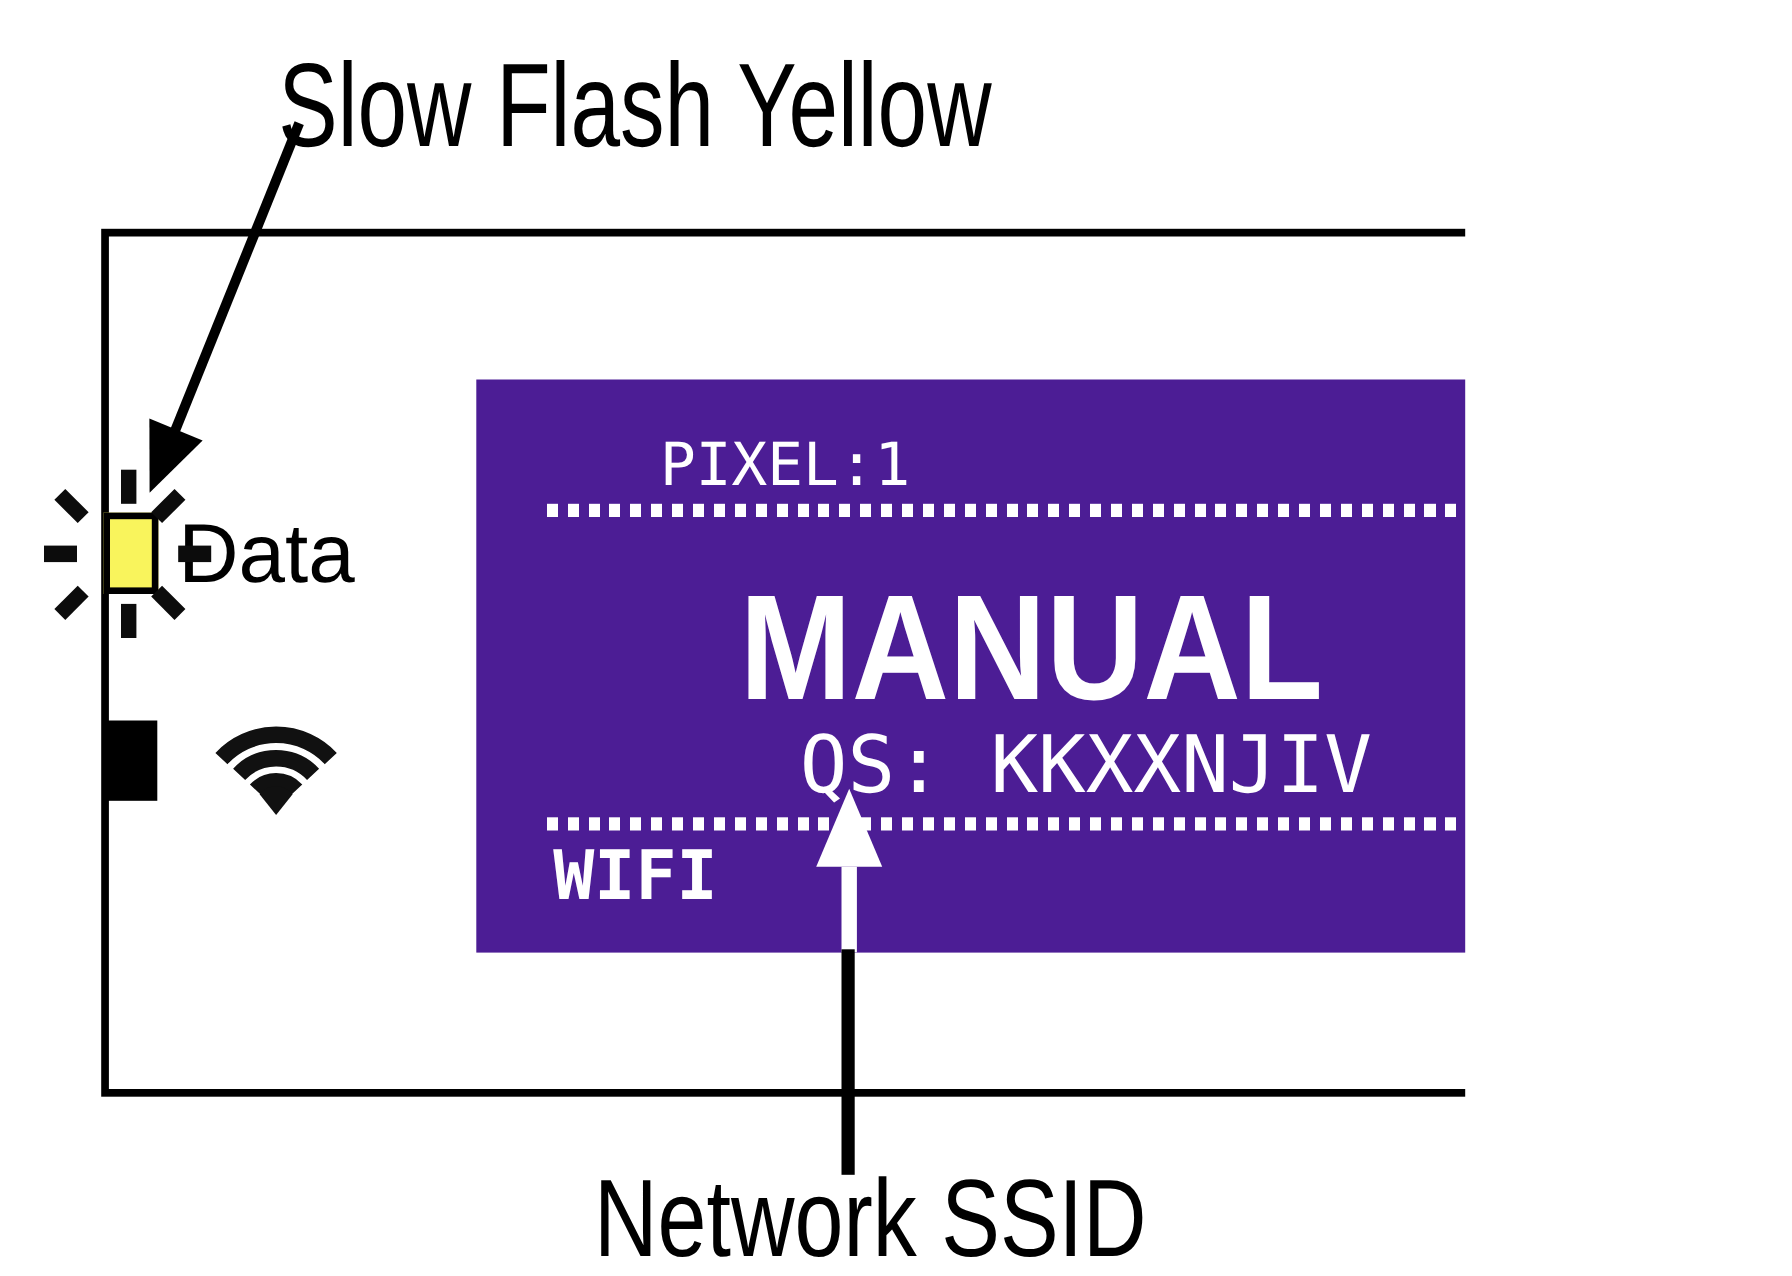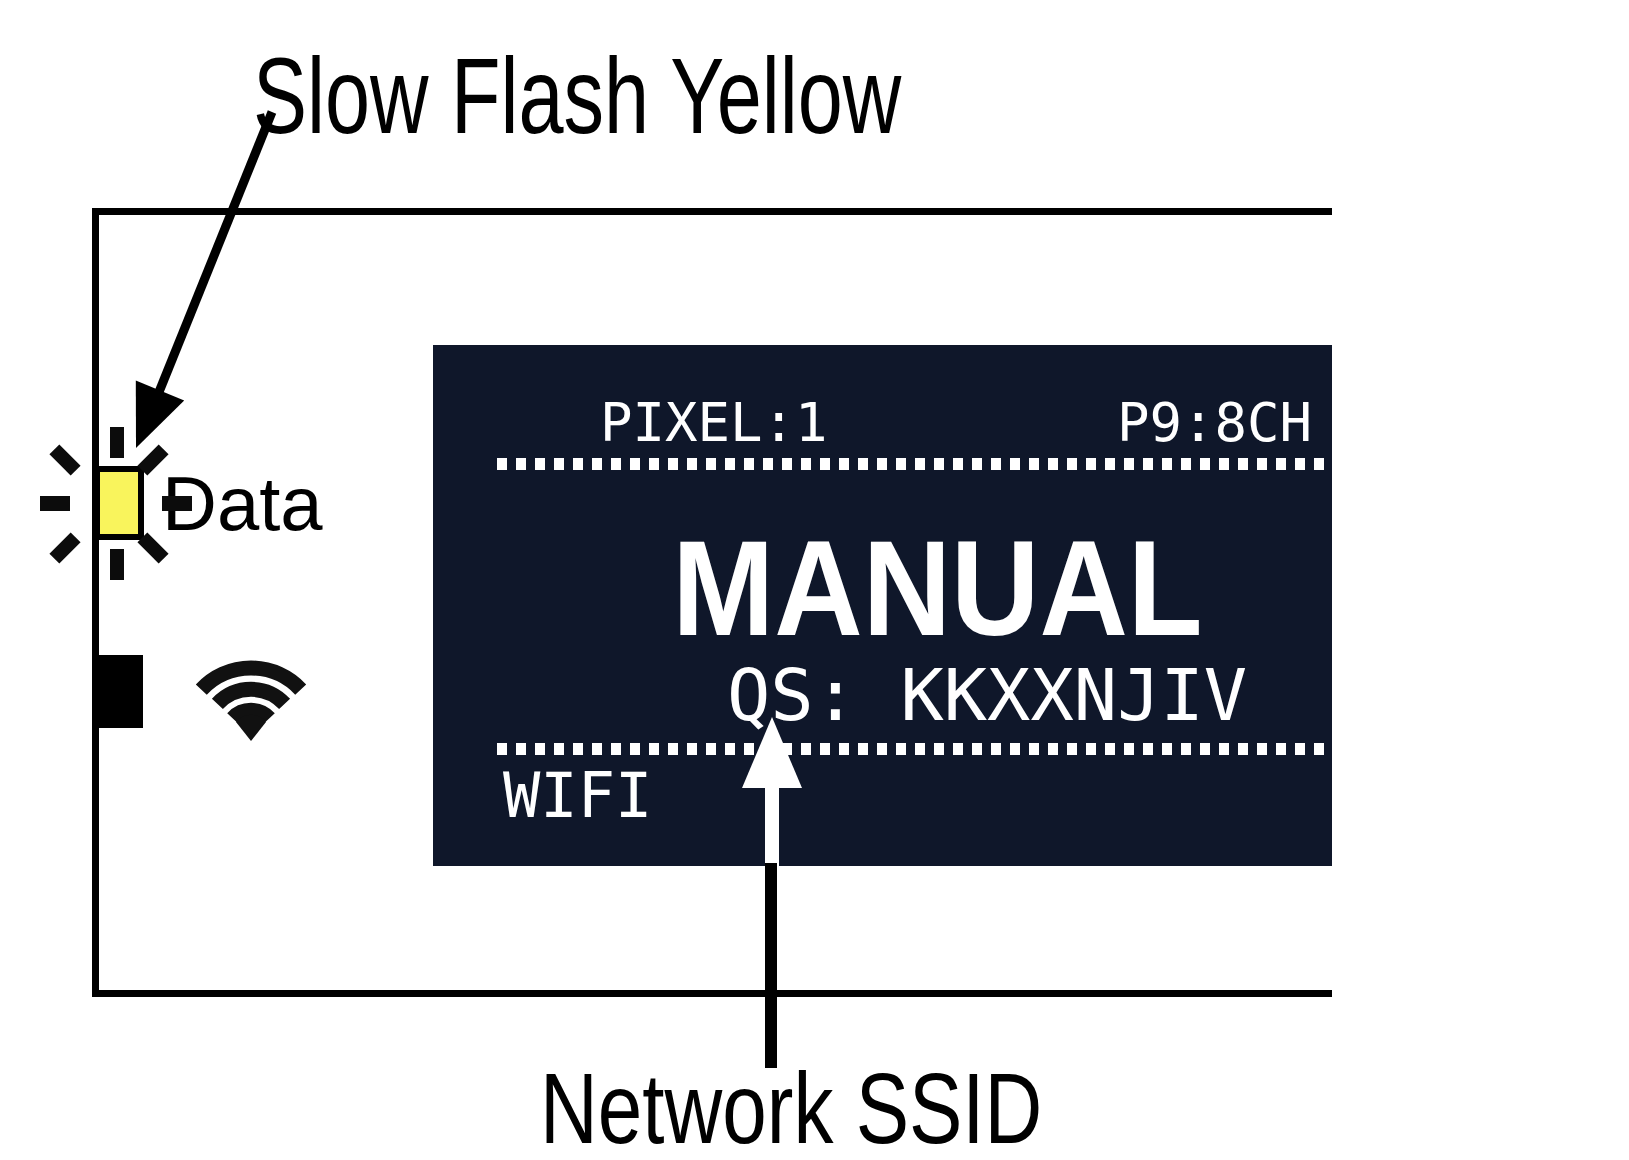--- a/index.html
+++ b/index.html
@@ -16,28 +16,28 @@
               box-sizing:border-box;background:#fff;}
   
   .led-yellow{left:94px;top:466px;width:50px;height:74px;background:#F9F45C;
               border:6px solid #000;box-sizing:border-box;z-index:4;}
   .ray{position:absolute;background:#0c0c0c;z-index:4;}
   .ray-v{width:14px;height:31px;}
   .ray-h{width:30px;height:15px;}
   .ray-d{width:14px;height:30px;}
   .led-off{left:93px;top:655px;width:50px;height:73px;background:#000;z-index:4;}
   
-  .display{left:433px;top:345px;width:1009px;height:521px;background:#0f172a;z-index:3;}
+  .display{left:433px;top:345px;width:1009px;height:521px;background:#4c1d95;z-index:3;}
   .lcd{position:absolute;color:#fff;font-family:"DejaVu Sans Mono",monospace;
        line-height:1;white-space:nowrap;}
   .lcd-line1{font-size:54px;top:51px;}
   .lcd-l1-left{left:167px;}
   .lcd-l1-right{left:684px;}
   .lcd-qs{font-size:72px;left:294px;top:314px;}
-  .lcd-b{font-size:62px;top:420px;}
+  .lcd-b{font-size:62px;top:420px;font-weight:bold;}
   .lcd-b-left{left:70px;}
   .lcd-b-mid{left:394px;}
   .lcd-b-right{left:912px;}
   .lcd-manual{left:0;top:175px;width:100%;text-align:center;color:#fff;
               font-family:"Liberation Sans",sans-serif;font-weight:bold;font-size:136px;
               line-height:1;transform:scaleX(0.90);transform-origin:center top;white-space:nowrap;}
   .dots{position:absolute;height:12px;left:64px;width:895px;
         background:repeating-linear-gradient(to right,#fff 0 10px,transparent 10px 19px);}
   .dots-1{top:113px;}
   .dots-2{top:398px;}
@@ -72,21 +72,20 @@
     <g fill="none" stroke="#111" stroke-width="15" stroke-linecap="butt">
       <path d="M 17.3 51.6 A 68 68 0 0 1 116.7 51.6"></path>
       <path d="M 33.4 65.9 A 46 46 0 0 1 100.6 65.9"></path>
       <path d="M 48.7 80.3 A 25 25 0 0 1 85.3 80.3"></path>
     </g>
     <path d="M 67 103 L 52 84 A 19 19 0 0 1 82 84 Z" fill="#111"></path>
   </svg>
 
   <div class="abs display">
     <div class="lcd lcd-line1 lcd-l1-left">PIXEL:1</div>
-    <div class="lcd lcd-line1 lcd-l1-right">P9:8CH</div>
     <div class="dots dots-1"></div>
     <div class="lcd-manual abs" style="position:absolute;">MANUAL</div>
     <div class="lcd lcd-qs">QS: KKXXNJIV</div>
     <div class="dots dots-2"></div>
     <div class="lcd lcd-b lcd-b-left">WIFI</div>
     <div class="lcd lcd-b lcd-b-right">HO</div>
 
     <svg class="white-arrow-svg" viewBox="0 0 76 151">
       <polygon points="37,2 7,73 67,73" fill="#fff"></polygon>
       <rect x="30" y="73" width="14" height="78" fill="#fff"></rect>

